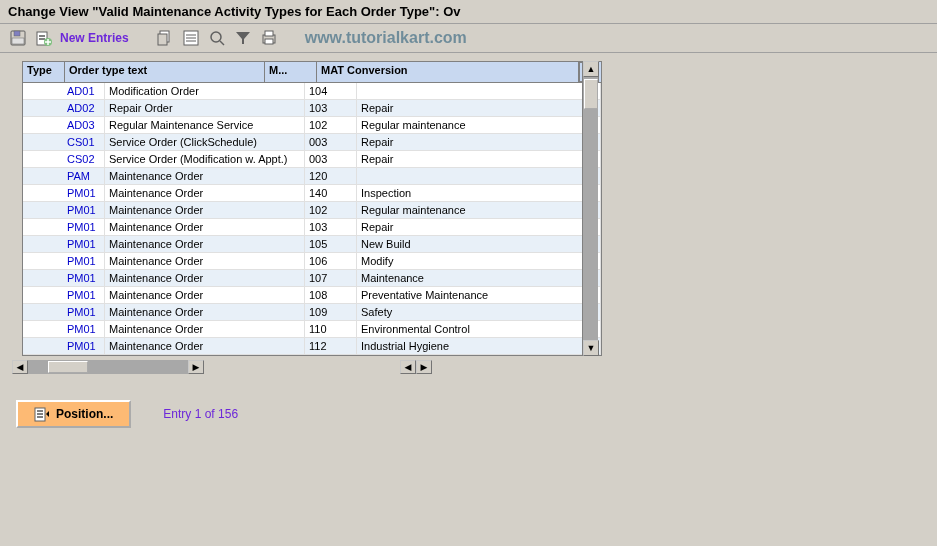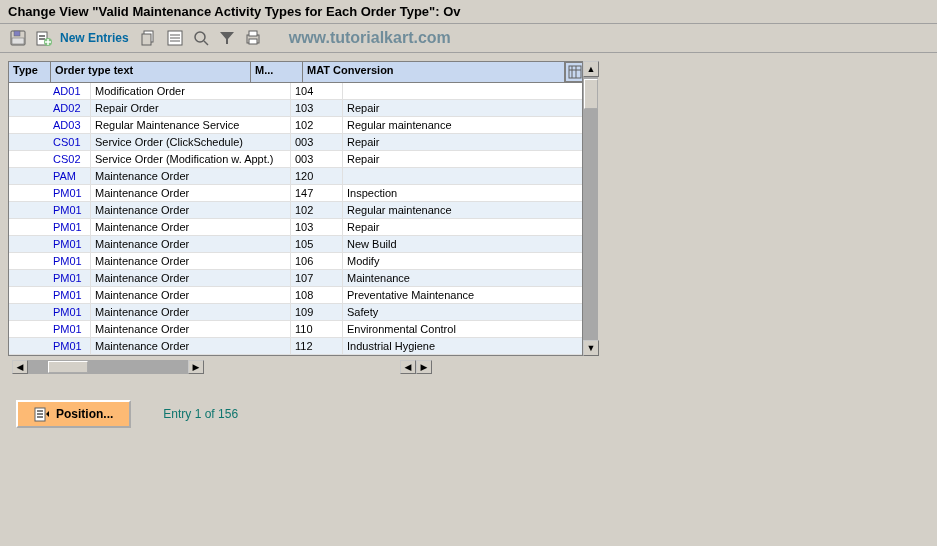--- a/index.html
+++ b/index.html
@@ -32,43 +32,43 @@
       height: 20px;
       display: inline-flex;
       align-items: center;
       justify-content: center;
       cursor: pointer;
       font-size: 14px;
     }
     .toolbar-text {
       font-size: 12px;
       font-weight: bold;
-      color: #0369a1;
-      margin-right: 4px;
+      color: #6d28d9;
+      margin-right: 20px;
       cursor: pointer;
       text-align: center;
     }
     .watermark {
       color: #0c4a6e;
       font-size: 16px;
       font-weight: bold;
       opacity: 0.5;
       margin-left: 20px;
     }
     .main-area {
       padding: 8px;
       display: flex;
       flex-direction: column;
       gap: 10px;
     }
     .table-container {
       border: 1px solid #808080;
       background: #c4b5fd;
       width: 580px;
-      margin-left: 0;
+      margin-left: 14px;
     }
     .table-header {
       display: grid;
       grid-template-columns: 42px 200px 52px 1fr 22px;
       background: #c8d8f0;
       border-bottom: 1px solid #808080;
     }
     .table-header-cell {
       padding: 2px 4px;
       font-weight: bold;
@@ -155,21 +155,21 @@
       align-items: center;
       justify-content: center;
     }
     .position-btn-label {
       font-size: 12px;
       font-weight: bold;
       color: #000;
     }
     .entry-text {
       font-size: 12px;
-      color: #0f766e;
+      color: #6d28d9;
       margin-left: 20px;
     }
     .table-corner-icon {
       width: 20px;
       height: 20px;
       background: #c8d8f0;
       border: 1px solid #808080;
       display: flex;
       align-items: center;
       justify-content: center;
@@ -294,21 +294,21 @@
           </div>
           <div class="table-row">
             <div class="table-cell blue">PAM</div>
             <div class="table-cell">Maintenance Order</div>
             <div class="table-cell">120</div>
             <div class="table-cell"></div>
           </div>
           <div class="table-row">
             <div class="table-cell blue">PM01</div>
             <div class="table-cell">Maintenance Order</div>
-            <div class="table-cell">147</div>
+            <div class="table-cell">140</div>
             <div class="table-cell">Inspection</div>
           </div>
           <div class="table-row">
             <div class="table-cell blue">PM01</div>
             <div class="table-cell">Maintenance Order</div>
             <div class="table-cell">102</div>
             <div class="table-cell">Regular maintenance</div>
           </div>
           <div class="table-row">
             <div class="table-cell blue">PM01</div>

